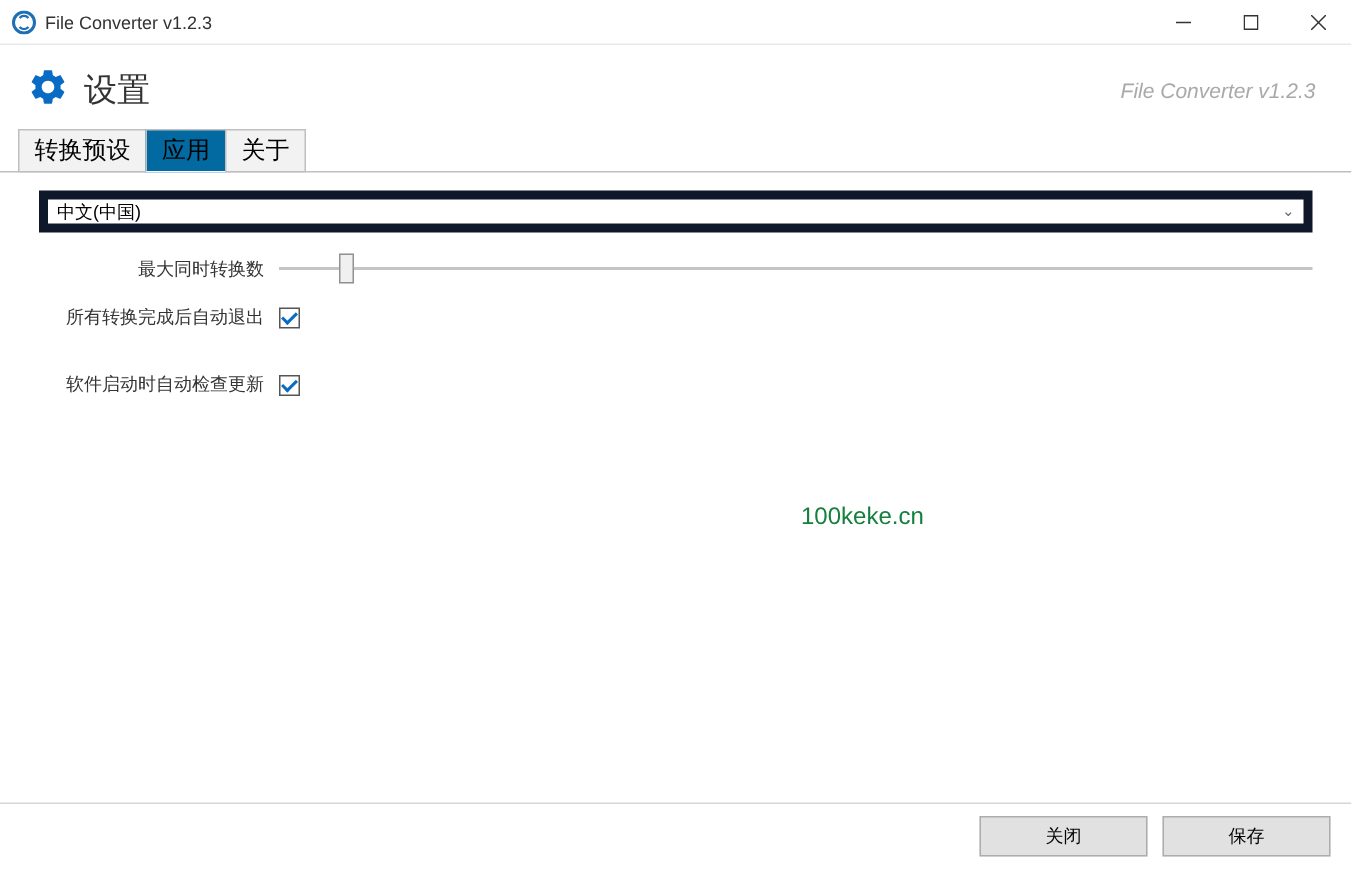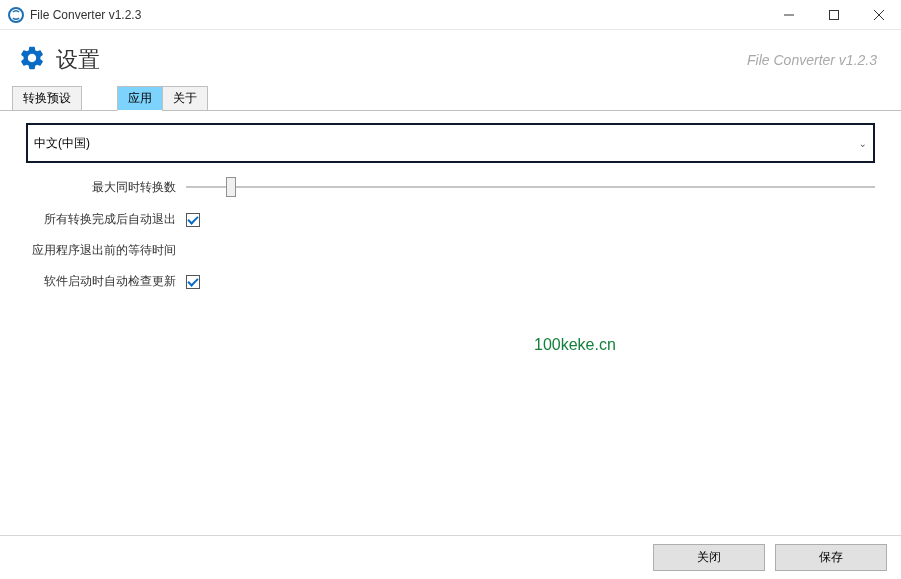--- a/index.html
+++ b/index.html
@@ -50,29 +50,28 @@
 .tabs {
   display: flex;
   padding: 0 12px;
   border-bottom: 1px solid #bfbfbf;
   position: relative;
 }
 .tab {
   border: 1px solid #bfbfbf;
   background: #f2f2f2;
   padding: 3px 10px;
-  font-size: 12px;
+  font-size: 16px;
   margin-right: -1px;
   position: relative;
   top: 1px;
 }
 .tab.active {
-  background: #7dd3fc;
+  background: #0369a1;
   border-bottom: 1px solid #fff;
-  margin-left: 36px;
 }
 
 .content {
   padding: 12px 14px;
   margin: 0 12px;
 }
 .row {
   display: flex;
   align-items: center;
   margin-bottom: 14px;
@@ -81,23 +80,23 @@
   width: 160px;
   text-align: right;
   padding-right: 10px;
   font-size: 12px;
   color: #333;
 }
 .control { flex: 1; display: flex; align-items: center; }
 
 .select {
   width: 100%;
-  border: 2px solid #0f172a;
-  background: #fff;
-  height: 40px;
+  border: 6px solid #0f172a;
+  background: #fff;
+  height: 28px;
   font-size: 12px;
   padding: 1px 6px;
   display: flex;
   align-items: center;
   justify-content: space-between;
   cursor: default;
 }
 .select .chev { color: #666; font-size: 10px; }
 
 .slider-track {
@@ -260,21 +259,20 @@
   </div>
 
   <div class="row">
     <div class="label">所有转换完成后自动退出</div>
     <div class="control">
       <div class="checkbox checked"></div>
     </div>
   </div>
 
   <div class="row">
-    <div class="label">应用程序退出前的等待时间</div>
   </div>
 
   <div class="row">
     <div class="label">软件启动时自动检查更新</div>
     <div class="control">
       <div class="checkbox checked"></div>
     </div>
   </div>
 
 </div>

